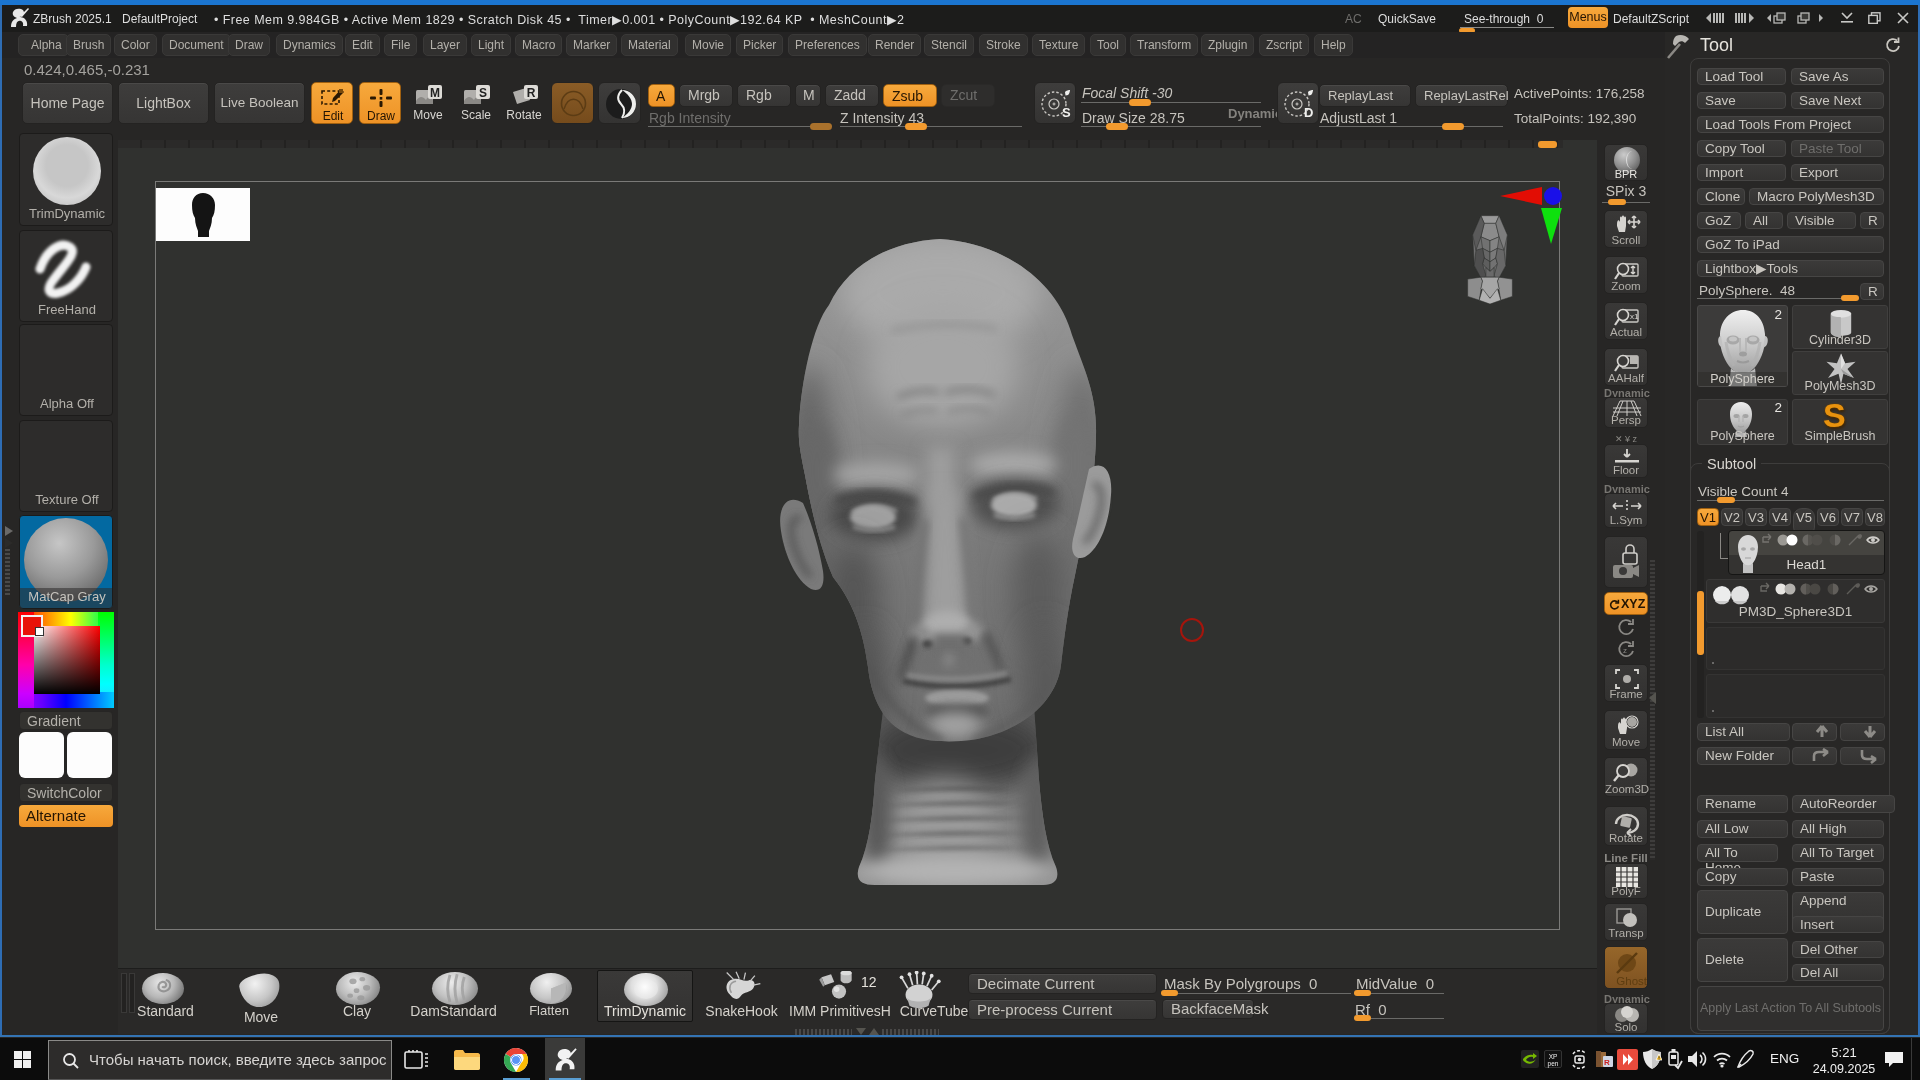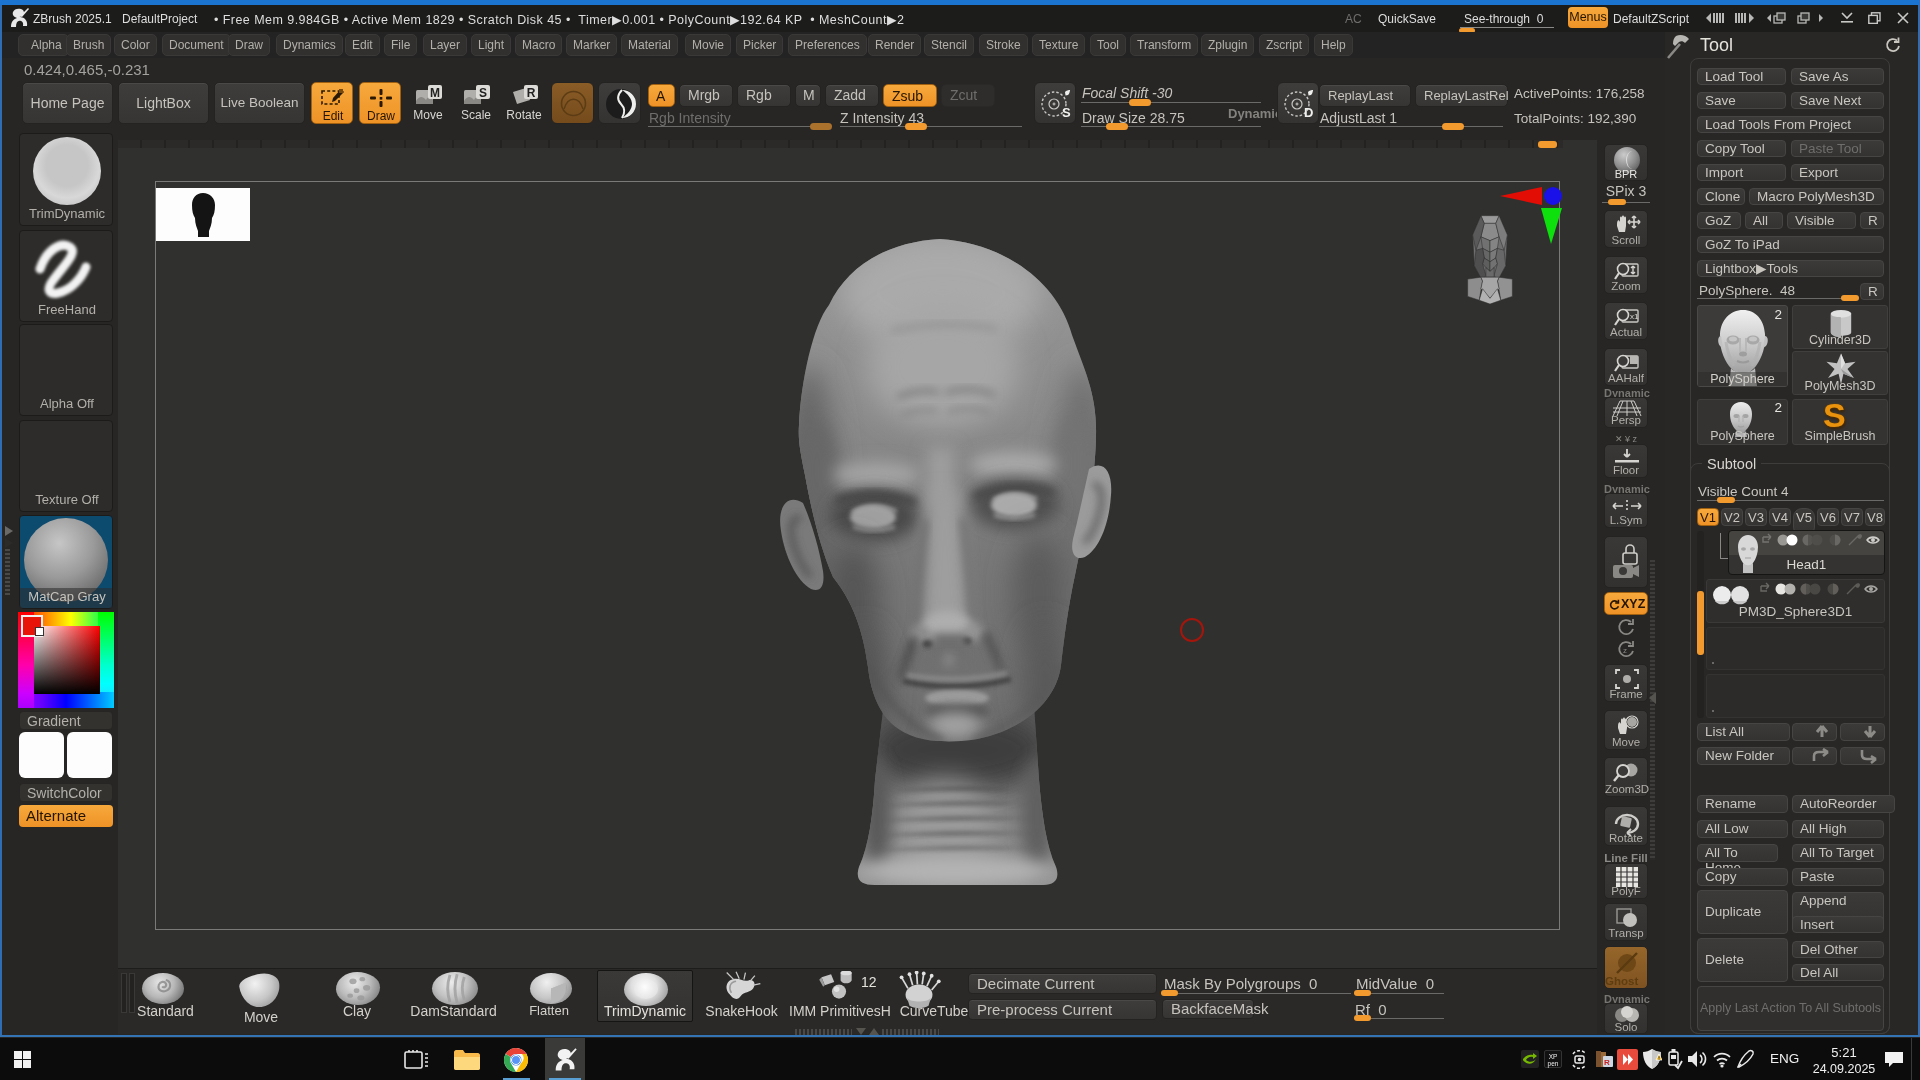--- a/index.html
+++ b/index.html
@@ -236,21 +236,21 @@
   </div>
   <div class="abs" style="left:19px;top:230px;width:94px;height:92px;background:#2d2c2b;border:1px solid #1c1b1a;border-radius:4px;">
     <svg width="92" height="72" viewBox="0 0 92 72">
         <path d="M20 38 C26 20 40 10 50 16 C58 22 44 34 34 48 C26 58 28 64 38 62 C52 59 62 46 66 36" fill="none" stroke="#f2f2f2" stroke-width="9" stroke-linecap="round" filter="blur(1.5px)"></path>
       </svg>
     <div class="lbl" style="left:0;top:71px;width:94px;text-align:center;font-size:13px;color:#b3b0aa;">FreeHand</div>
   </div>
   <div class="abs" style="left:19px;top:420px;width:94px;height:92px;background:#2d2c2b;border:1px solid #1c1b1a;border-radius:4px;">
     <div class="lbl" style="left:0;top:71px;width:94px;text-align:center;font-size:13px;color:#b3b0aa;">Texture Off</div>
   </div>
-  <div class="abs" style="left:19px;top:515px;width:94px;height:94px;background:#0c4a6e;border:1px solid #1c1b1a;border-radius:4px;">
+  <div class="abs" style="left:19px;top:515px;width:94px;height:94px;background:#0369a1;border:1px solid #1c1b1a;border-radius:4px;">
     <div class="abs" style="left:4px;top:2px;width:84px;height:84px;border-radius:50%;background:radial-gradient(circle at 42% 30%,#c6c6c6,#9a9a9a 45%,#636363 85%,#4e4e4e);"></div>
     <div class="abs" style="left:0;top:72px;width:92px;height:20px;background:rgba(45,44,43,0.55);"></div>
     <div class="lbl" style="left:0;top:73px;width:94px;text-align:center;font-size:13px;color:#c6c3bd;">MatCap Gray</div>
   </div>
   <div class="abs" style="left:18px;top:612px;width:96px;height:96px;">
     <div class="abs" style="left:0;top:0;width:96px;height:16px;background:linear-gradient(90deg,#f00,#ff0 55%,#4f4 80%,#0f0);"></div>
     <div class="abs" style="left:80px;top:0;width:16px;height:96px;background:linear-gradient(#0f0,#0fc 55%,#0ff 75%,#3cf 100%);"></div>
     <div class="abs" style="left:0;top:80px;width:96px;height:16px;background:linear-gradient(90deg,#a0f,#60f 25%,#00f 50%,#06f 75%,#0cf);"></div>
     <div class="abs" style="left:0;top:0;width:16px;height:96px;background:linear-gradient(#f00,#f0a 55%,#c0f 85%,#a0f);"></div>
     <div class="abs" style="left:16px;top:14px;width:66px;height:68px;background:linear-gradient(rgba(0,0,0,0) 0%,#000 100%),linear-gradient(90deg,#fff 0%,#f00 100%);"></div>
@@ -549,21 +549,21 @@
       <rect x="2" y="2" width="14" height="14" fill="none" stroke="#9a9894" stroke-width="1.4"></rect>
       <circle cx="15" cy="13" r="7" fill="#c2c0bc"></circle>
     </svg>
     <div class="cap">Transp</div>
   </div>
   <div class="abs" style="left:1604px;top:946px;width:44px;height:43px;background:linear-gradient(#96662a,#7e5221);border:1px solid #242322;border-radius:5px;">
     <svg class="abs" style="left:9px;top:3px;" width="26" height="26" viewBox="0 0 26 26">
       <circle cx="13" cy="13" r="9" fill="#6e4716"></circle>
       <path d="M3 23 L23 3" stroke="#5a3a10" stroke-width="2.4"></path>
     </svg>
-    <div class="abs" style="left:0;bottom:1px;width:100%;text-align:left;font-size:11.5px;color:#5e3d10;font-weight:bold;">Ghost</div>
+    <div class="abs" style="left:0;bottom:1px;width:100%;text-align:right;font-size:11.5px;color:#5e3d10;">Ghost</div>
   </div>
   <div class="dyn" style="top:993px;">Dynamic</div>
   <div class="abs" style="left:1604px;top:1003px;width:44px;height:31px;background:linear-gradient(#393837,#323130);border:1px solid #242322;border-radius:5px;">
     <svg class="abs" style="left:7px;top:2px;" width="30" height="18" viewBox="0 0 30 18">
       <circle cx="10" cy="9" r="7" fill="#8a8884"></circle>
         <circle cx="20" cy="9" r="7" fill="#b8b6b2"></circle>
         <circle cx="15" cy="6" r="6" fill="#d6d4d0"></circle>
     </svg>
     <div class="abs" style="left:0;bottom:0px;width:100%;text-align:center;font-size:11.5px;color:#b3b0aa;">Solo</div>
   </div>
@@ -874,20 +874,27 @@
   <div id="bottomblue" class="abs"></div>
   <div id="taskbar" class="abs">
     <svg class="abs" style="left:14px;top:13px;" width="17" height="17" viewBox="0 0 17 17">
         <g fill="#f2f2f2">
           <rect x="0" y="0" width="8" height="8"></rect>
           <rect x="9" y="0" width="8" height="8"></rect>
           <rect x="0" y="9" width="8" height="8"></rect>
           <rect x="9" y="9" width="8" height="8"></rect>
         </g>
       </svg>
+    <div class="abs" style="left:48px;top:2px;width:344px;height:40px;background:#2d2c2b;border:1px solid #8a8a88;border-bottom-color:#555;">
+      <svg class="abs" style="left:13px;top:11px;" width="18" height="18" viewBox="0 0 18 18">
+          <circle cx="7.5" cy="7.5" r="5.5" fill="none" stroke="#e8e8e8" stroke-width="1.8"></circle>
+          <path d="M11.5 11.5 L16 16" stroke="#e8e8e8" stroke-width="1.8"></path>
+        </svg>
+      <div class="lbl" style="left:40px;top:10px;font-size:15px;color:#d6d4d2;">Чтобы начать поиск, введите здесь запрос</div>
+    </div>
     <svg class="abs" style="left:404px;top:11px;" width="26" height="22" viewBox="0 0 26 22">
       <rect x="1" y="3" width="17" height="16" rx="1.5" fill="none" stroke="#e8e8e8" stroke-width="1.6"></rect>
       <path d="M21 5 L24 5 M21 9 L24 9 M21 13 L24 13 M21 17 L24 17" stroke="#e8e8e8" stroke-width="1.6"></path>
       <path d="M5 3 L5 1 M9 3 L9 1 M13 3 L13 1" stroke="#e8e8e8" stroke-width="1.6"></path>
     </svg>
     <svg class="abs" style="left:453px;top:11px;" width="28" height="22" viewBox="0 0 28 22">
       <path d="M1 3 C1 2 2 1 3 1 L10 1 L12 4 L25 4 C26 4 27 5 27 6 L27 19 C27 20 26 21 25 21 L3 21 C2 21 1 20 1 19 Z" fill="#f7ba4b"></path>
       <path d="M1 8 L27 8 L27 19 C27 20 26 21 25 21 L3 21 C2 21 1 20 1 19 Z" fill="#fdd87d"></path>
     </svg>
     <svg class="abs" style="left:503px;top:9px;" width="26" height="26" viewBox="0 0 26 26">

